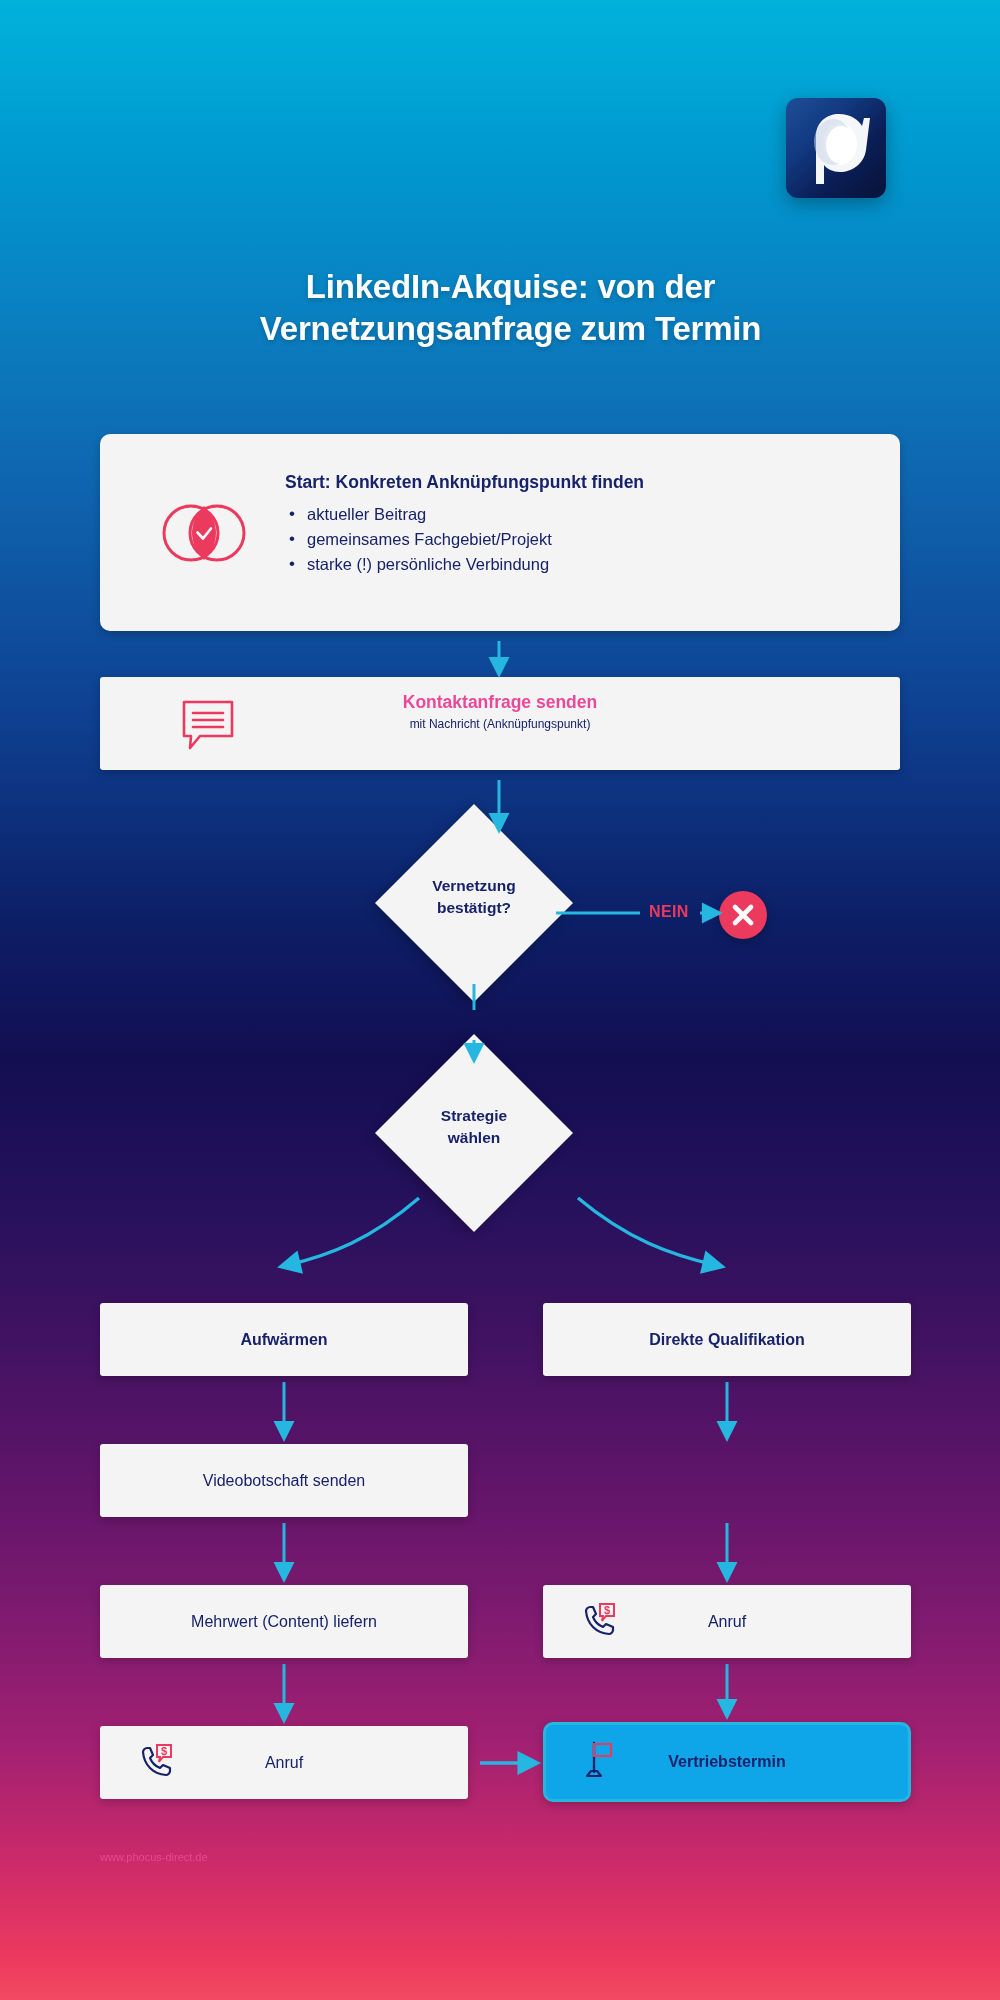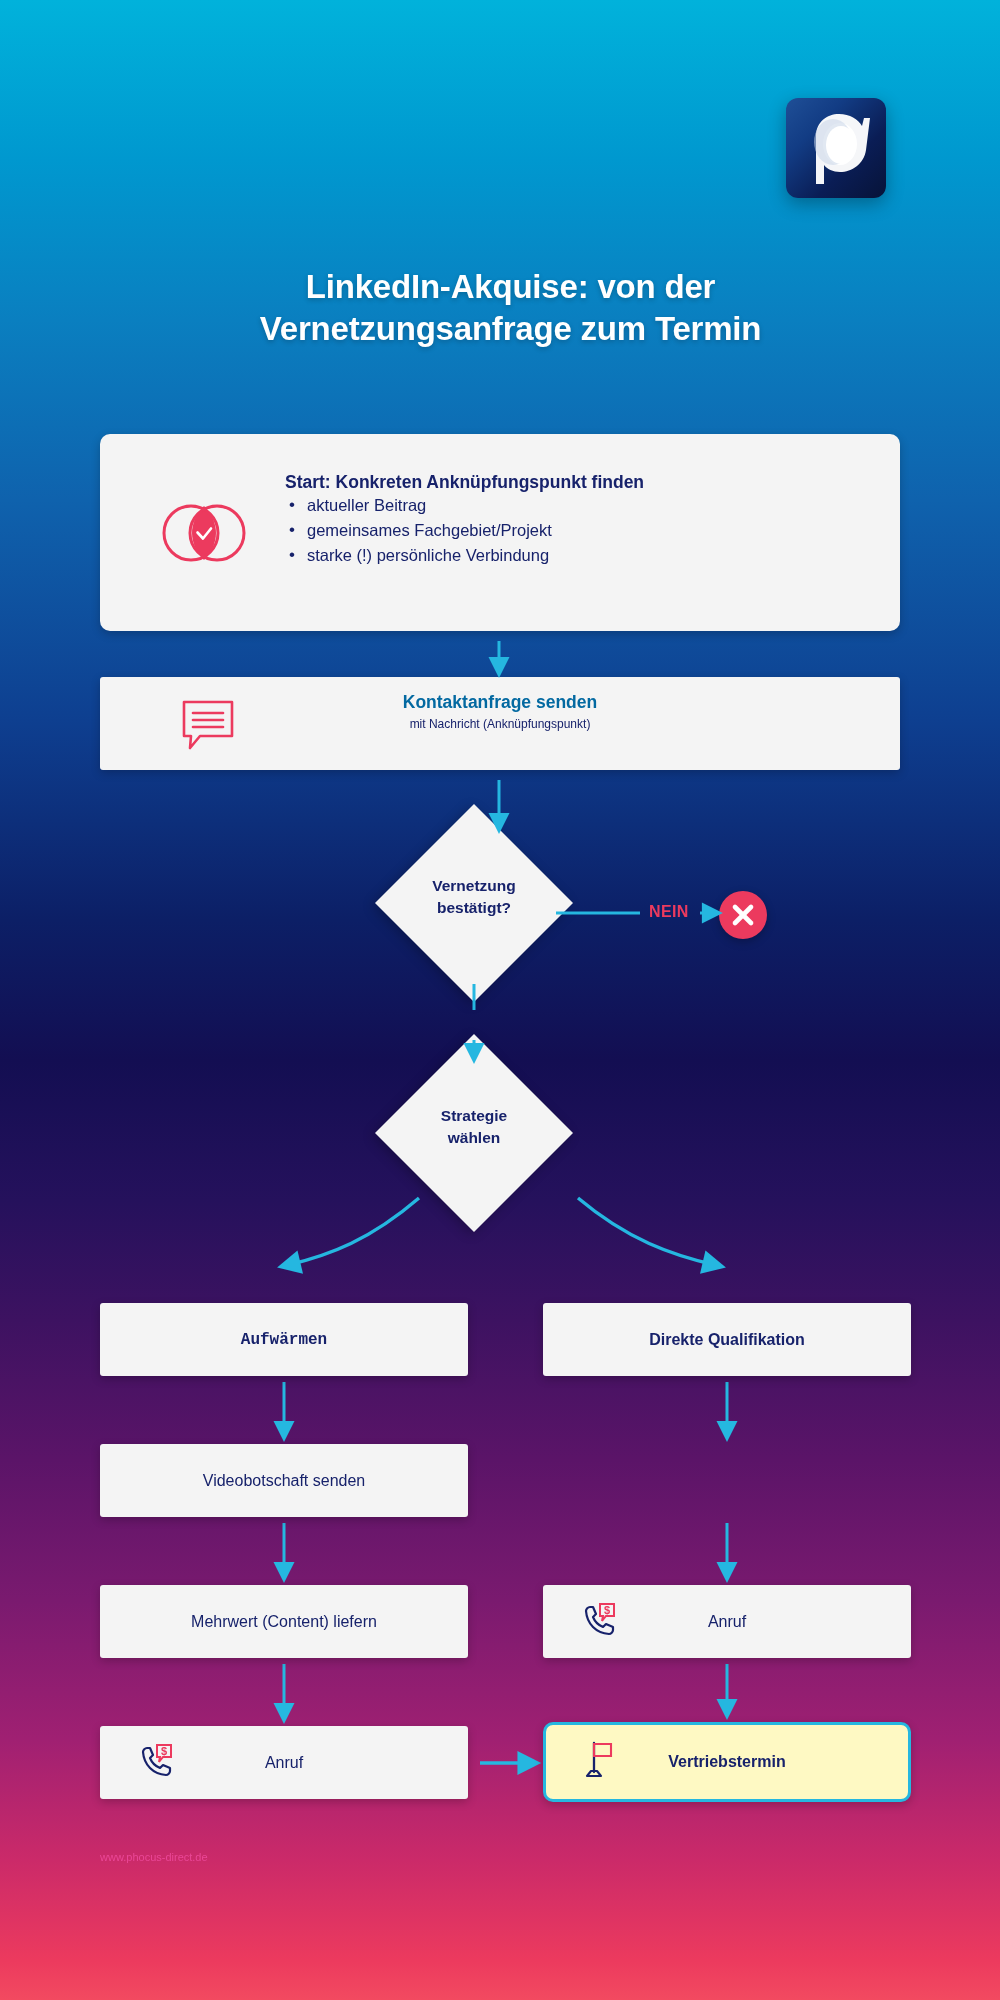--- a/index.html
+++ b/index.html
@@ -57,37 +57,37 @@
     background:#f4f4f4;
     border-radius:3px;
     box-shadow:0 3px 10px rgba(0,0,0,.22);
     display:flex; align-items:center;
   }
   .card.rounded{ border-radius:10px; }
 
   
   #box-start{ left:100px; top:434px; width:800px; height:197px; }
   .start-body{ position:absolute; left:285px; top:472px; width:560px; }
-  .start-head{ font-size:17.5px; font-weight:bold; color:#17226b; }
+  .start-head{ font-size:17.5px; font-weight:bold; color:#17226b; margin-bottom:9px; }
   .start-list{ list-style:none; }
   .start-list li{
     font-size:16.5px; color:#17226b; line-height:1.52;
     position:relative; padding-left:22px;
   }
   .start-list li::before{
     content:"•"; position:absolute; left:4px; top:-1px;
     color:#17226b; font-size:17px;
   }
 
   
   #box-contact{ left:100px; top:677px; width:800px; height:93px; }
   .contact-body{
     position:absolute; left:100px; top:692px; width:800px; text-align:center;
   }
-  .contact-h{ font-size:17.5px; font-weight:bold; color:#0369a1; }
+  .contact-h{ font-size:17.5px; font-weight:bold; color:#ec4899; }
   .contact-s{ font-size:12px; color:#17226b; margin-top:4px; }
 
   
   .diamond{
     position:absolute;
     background:#f4f4f4;
     transform:rotate(45deg);
     box-shadow:0 4px 12px rgba(0,0,0,.25);
   }
   .diamond-label{
@@ -121,25 +121,25 @@
     display:flex; align-items:center; justify-content:center;
   }
   .col-card .lbl{ font-size:16px; color:#17226b; }
   .col-card .lbl.bold{ font-weight:bold; font-size:16px; }
   .col-card .ico-inline{
     position:absolute; left:36px; top:50%; transform:translateY(-50%);
   }
   .col-left{ left:100px; }
   .col-right{ left:543px; }
 
-  #r1l{ top:1303px;font-family:Liberation Mono, monospace; } #r1r{ top:1303px; }
+  #r1l{ top:1303px; } #r1r{ top:1303px; }
   #r2l{ top:1444px; } #r2r{ top:1444px; }
   #r3l{ top:1585px; } #r3r{ top:1585px; }
   #r4l{ top:1726px; }
-  #r4r{ top:1722px; height:80px; border:3px solid #25b7e0; border-radius:10px; background:#fef9c3; }
+  #r4r{ top:1722px; height:80px; border:3px solid #25b7e0; border-radius:10px; background:#0ea5e9; }
 
   
   .footer{
     position:absolute; left:100px; top:1851px;
     color:#ec4899; font-size:11px; opacity:.95;
   }
 
   .svg-layer{ position:absolute; left:0; top:0; pointer-events:none; }
 </style>
 </head>

